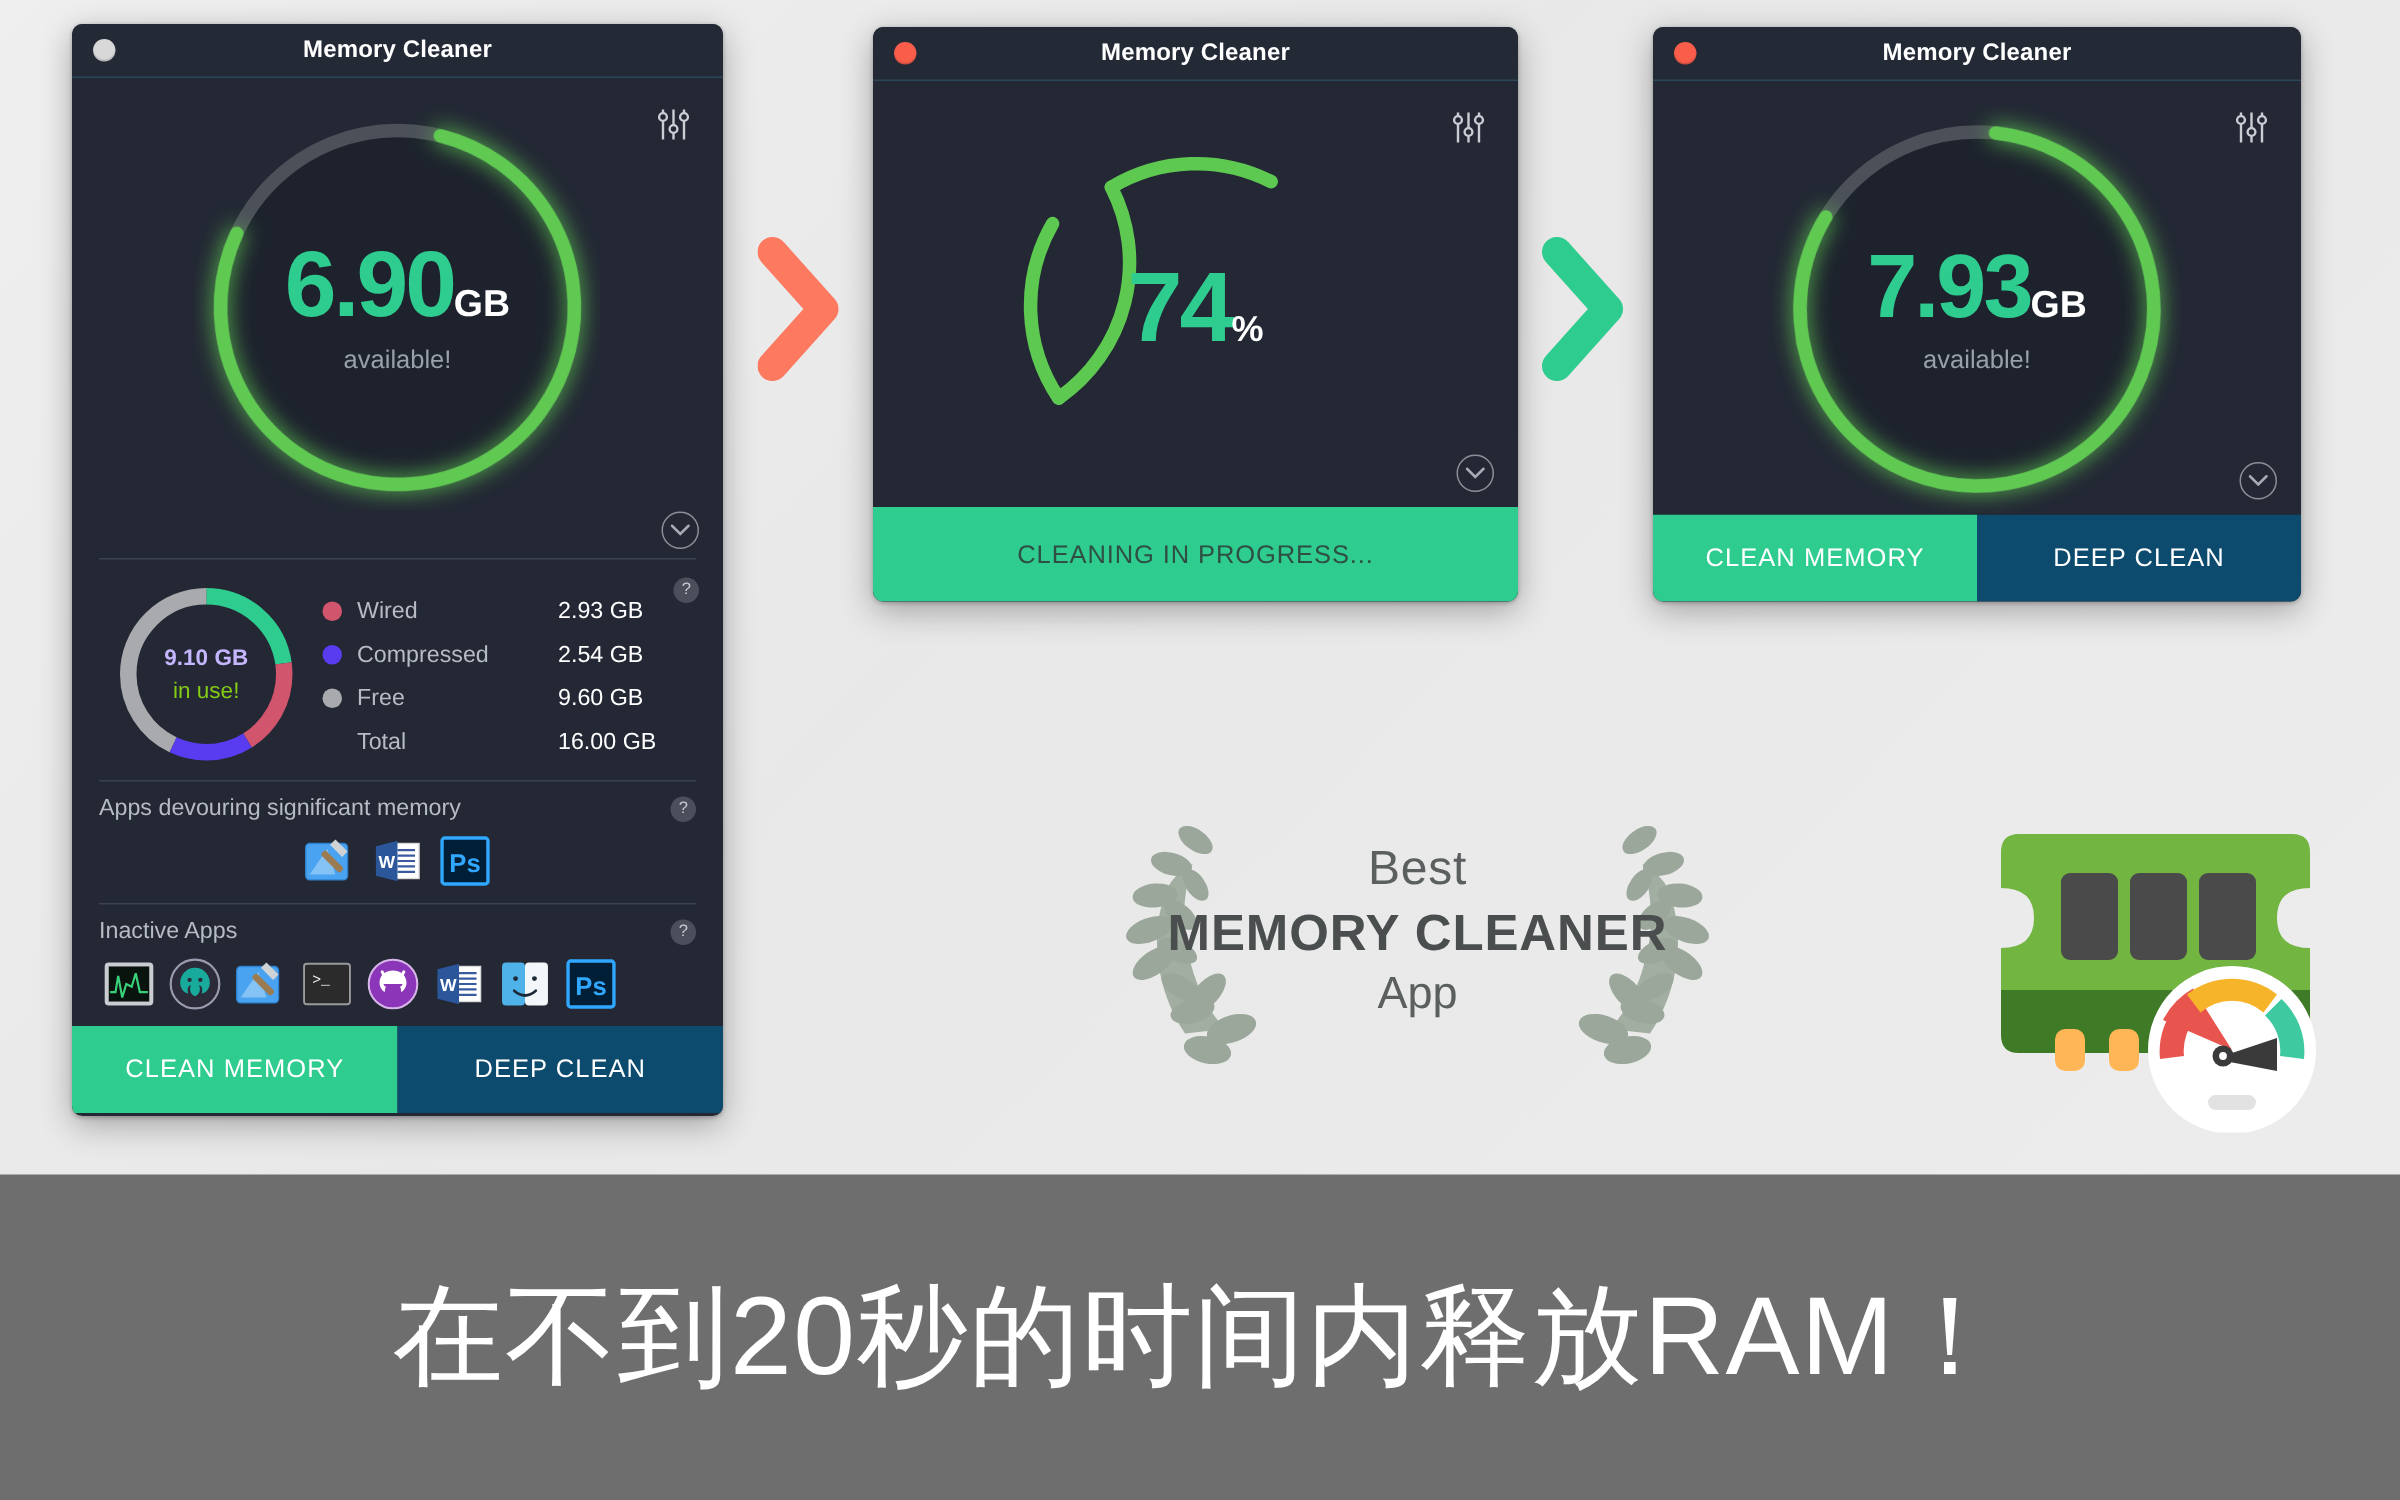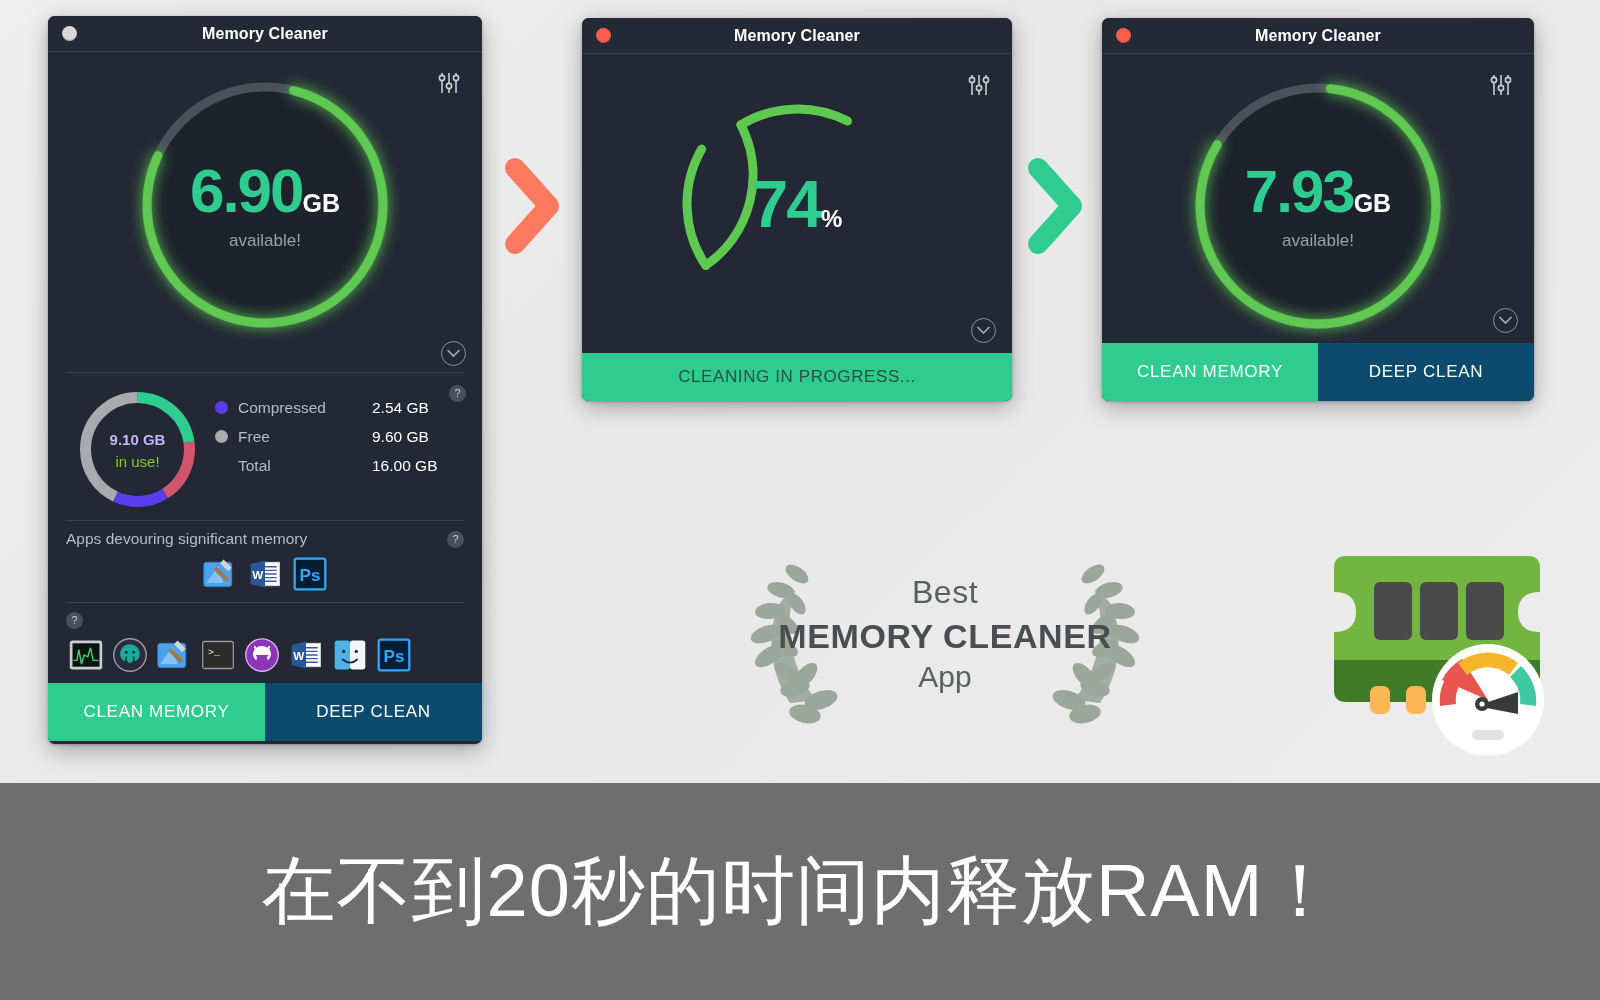--- a/index.html
+++ b/index.html
@@ -230,20 +230,25 @@
           </g>
         </svg>
         <div class="donut-center">
           <div class="donut-num">9.10 GB</div>
           <div class="donut-sub">in use!</div>
         </div>
       </div>
 
       <div class="legend">
         <div class="legend-row">
+          <span class="swatch" style="background:#d1566d"></span>
+          <span class="leg-label">Wired</span>
+          <span class="leg-val">2.93 GB</span>
+        </div>
+        <div class="legend-row">
           <span class="swatch" style="background:#5a3cf0"></span>
           <span class="leg-label">Compressed</span>
           <span class="leg-val">2.54 GB</span>
         </div>
         <div class="legend-row">
           <span class="swatch" style="background:#a8aaad"></span>
           <span class="leg-label">Free</span>
           <span class="leg-val">9.60 GB</span>
         </div>
         <div class="legend-row total">
@@ -285,20 +290,21 @@
 
       <svg class="appicon" viewBox="0 0 40 40">
         <rect x="3" y="3" width="34" height="34" rx="2" fill="#001e36" stroke="#31a8ff" stroke-width="2.5"></rect>
         <text x="20" y="28" font-size="19" font-weight="bold" fill="#31a8ff" text-anchor="middle" font-family="Liberation Sans">Ps</text>
       </svg>
     </div>
 
     <div class="divider"></div>
 
     <div class="sec-head">
+      <span class="t">Inactive Apps</span>
       <span class="helpq">?</span>
     </div>
     <div class="appsrow left">
 
       <svg class="appicon" viewBox="0 0 40 40">
         <rect x="2" y="4" width="36" height="32" rx="3" fill="#c9ccd1"></rect>
         <rect x="5" y="7" width="30" height="26" fill="#0a140f"></rect>
         <polyline points="6,26 10,26 12,14 15,30 18,20 22,22 25,12 28,26 34,26" fill="none" stroke="#38d17a" stroke-width="1.6"></polyline>
       </svg>
 
@@ -404,21 +410,21 @@
         </div>
       </div>
 
       <div class="chev-circle">
         <svg width="13" height="9" viewBox="0 0 13 9">
             <path d="M1 1.5 L6.5 7 L12 1.5" fill="none" stroke="#a7abb3" stroke-width="1.7" stroke-linecap="round"></path>
           </svg>
       </div>
     </div>
 
-    <div class="btnrow" style="height:48px;">
+    <div class="btnrow" style="height:63px;">
       <div class="btn progress">CLEANING IN PROGRESS...</div>
     </div>
   </div>
 
   <div class="arrow" style="left:1028px; top:158px;">
     <svg width="56" height="96" viewBox="0 0 56 96">
       <path d="M10 10 L44 48 L10 86" fill="none" stroke="#2ecc8f" stroke-width="20" stroke-linecap="round" stroke-linejoin="round"></path>
     </svg>
   </div>
 
@@ -472,21 +478,21 @@
           </svg>
       </div>
     </div>
 
     <div class="btnrow" style="height:58px;">
       <div class="btn green">CLEAN MEMORY</div>
       <div class="btn red">DEEP CLEAN</div>
     </div>
   </div>
 
-  <div class="award" style="left:735px; top:548px; width:420px; height:180px;text-align:center;">
+  <div class="award" style="left:735px; top:534px; width:420px; height:180px;text-align:center;">
 
     <svg width="420" height="180" viewBox="0 0 420 180" style="position:absolute;left:0;top:0;">
       <g fill="#9aa79a">
         <path d="M55 155 C35 125 30 85 45 55 C50 48 56 44 60 42 C54 60 52 85 58 105 C62 122 70 140 82 152 Z" opacity=".9"></path>
         <g>
           <ellipse cx="34" cy="108" rx="16" ry="8" transform="rotate(-35 34 108)"></ellipse>
           <ellipse cx="31" cy="86" rx="16" ry="8" transform="rotate(-20 31 86)"></ellipse>
           <ellipse cx="35" cy="63" rx="15" ry="8" transform="rotate(-5 35 63)"></ellipse>
           <ellipse cx="46" cy="42" rx="14" ry="7.5" transform="rotate(15 46 42)"></ellipse>
           <ellipse cx="62" cy="26" rx="13" ry="7" transform="rotate(35 62 26)"></ellipse>

